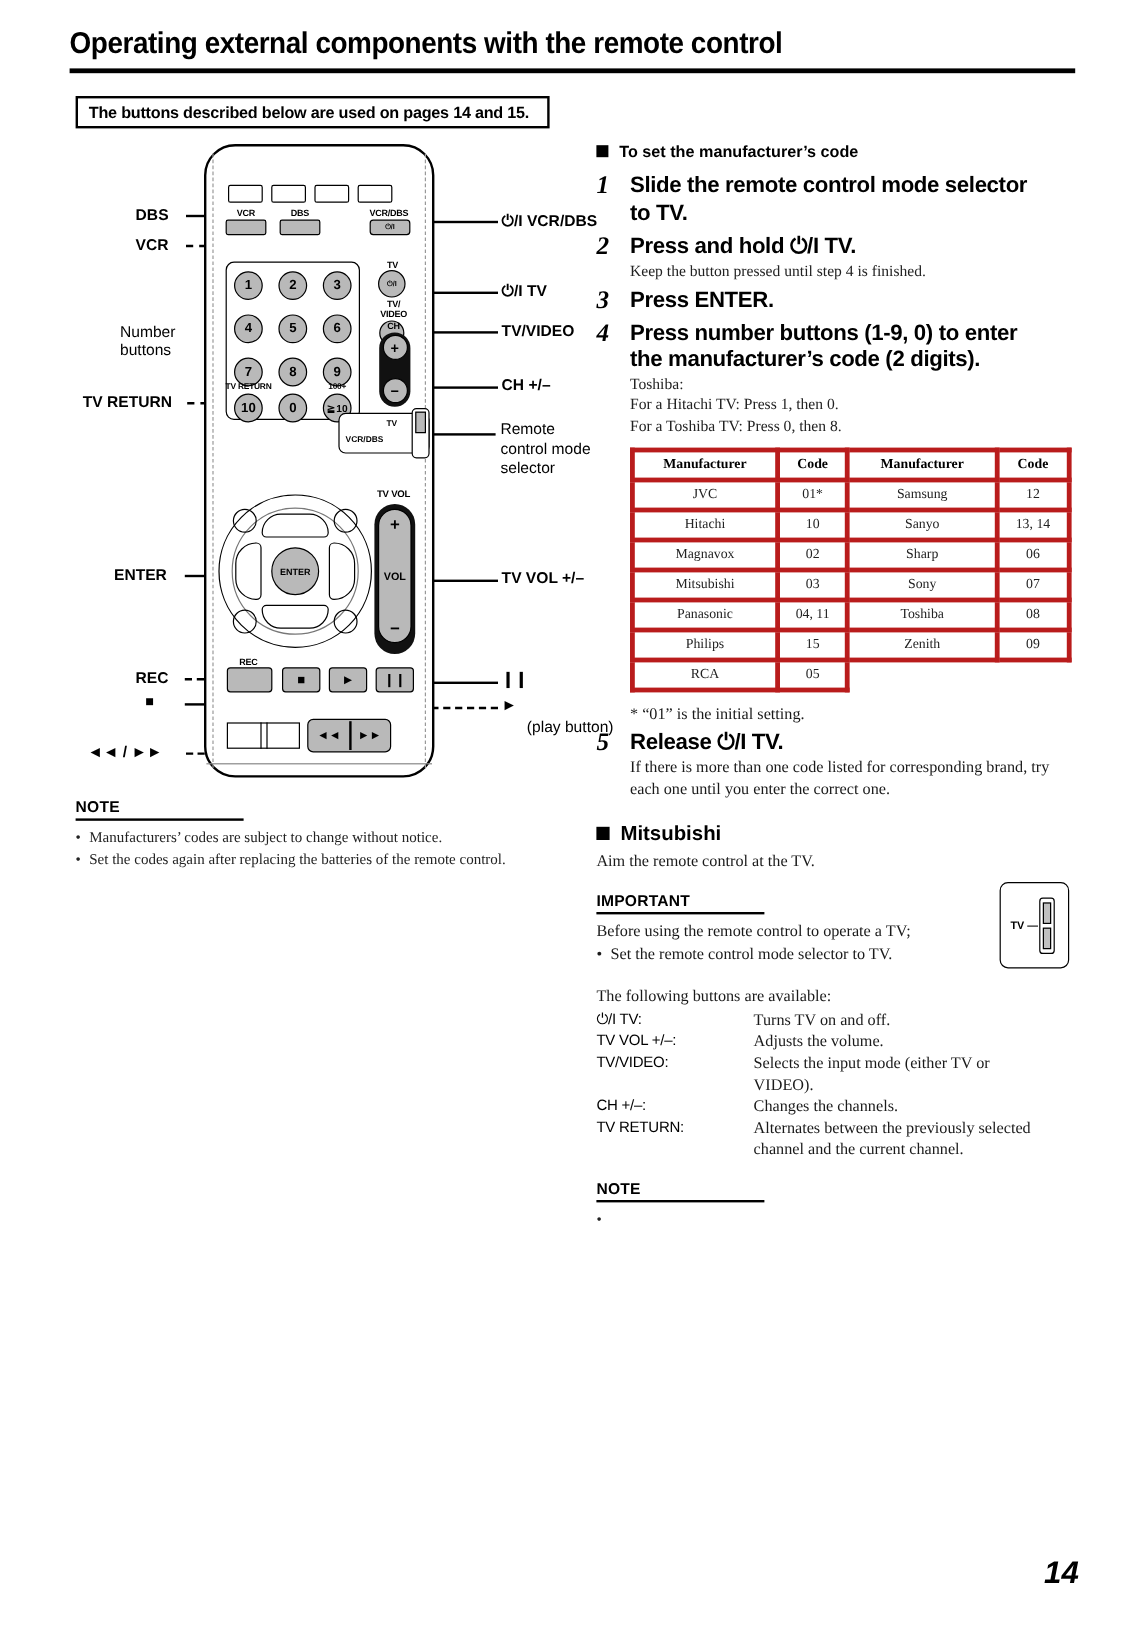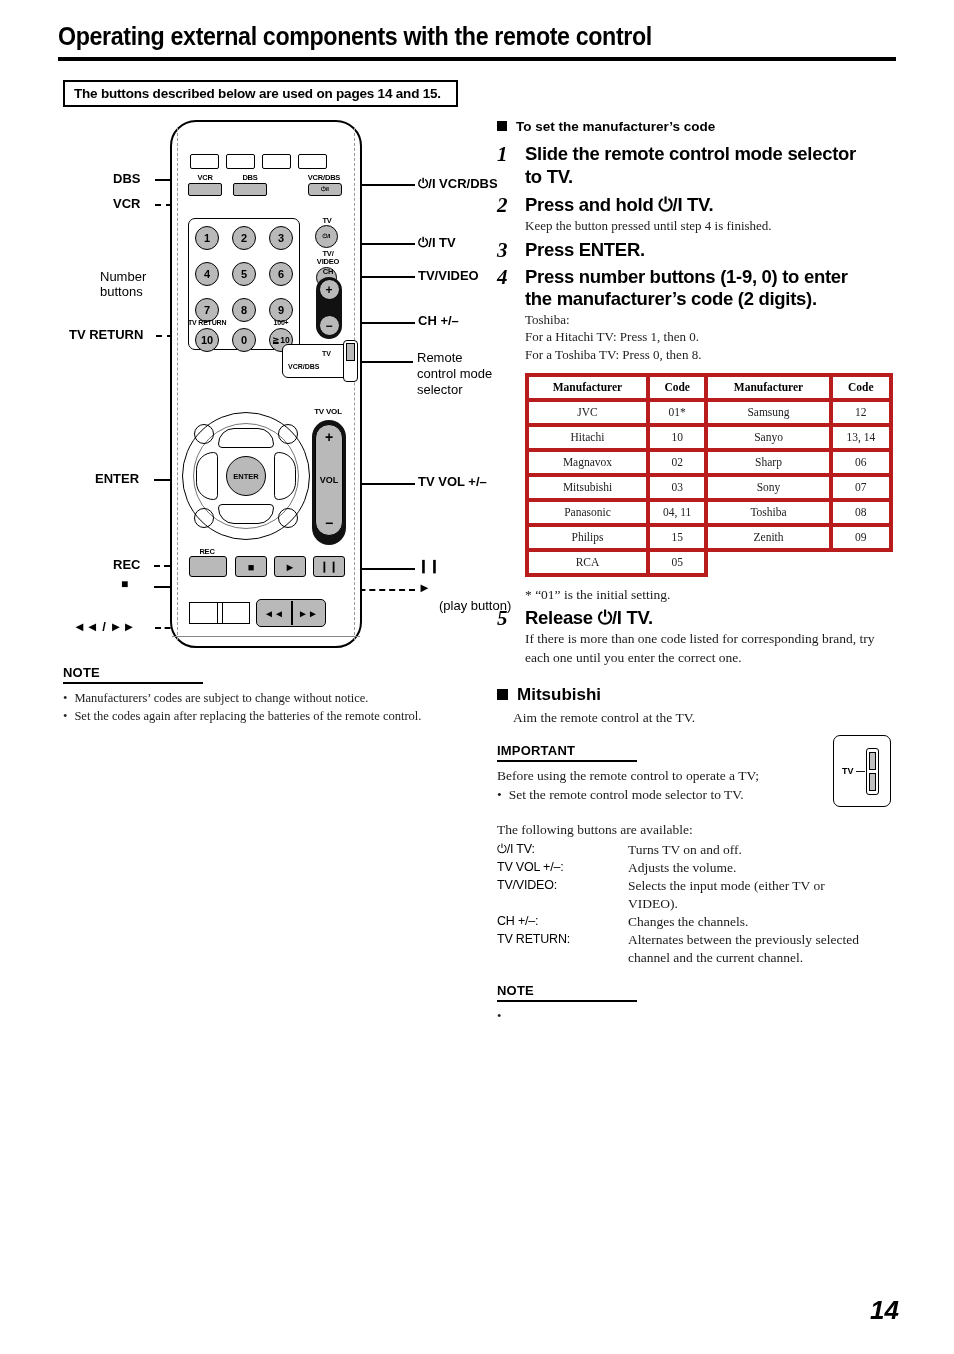--- a/index.html
+++ b/index.html
@@ -481,21 +481,21 @@
     <div class="step" style="margin-top:3px;">
       <div class="n">5</div>
       <div class="t">Release ⏻/I TV.</div>
     </div>
     <div class="serif" style="margin-left:28px;width:372px;">If there is more than one code listed for corresponding brand, try each one until you enter the correct one.</div>
 
     <div class="sq-h big" style="margin-top:17px;">
       <span class="sq" style="width:11px;height:11px;"></span>
       <span>Mitsubishi</span>
     </div>
-    <div class="serif" style="margin-top:4px;margin-left:16px;">Aim the remote control at the TV.</div>
+    <div class="serif" style="margin-top:4px;">Aim the remote control at the TV.</div>
 
     <div class="note-h" style="margin-top:15px;">IMPORTANT</div>
     <div class="note-rule" style="width:140px;margin-top:2px;margin-bottom:5px;"></div>
     <div class="serif">Before using the remote control to operate a TV;</div>
     <div class="serif" style="display:flex;gap:7px;">
       <span>•</span>
       <span>Set the remote control mode selector to TV.</span>
     </div>
 
     <div class="serif" style="margin-top:17px;">The following buttons are available:</div>

